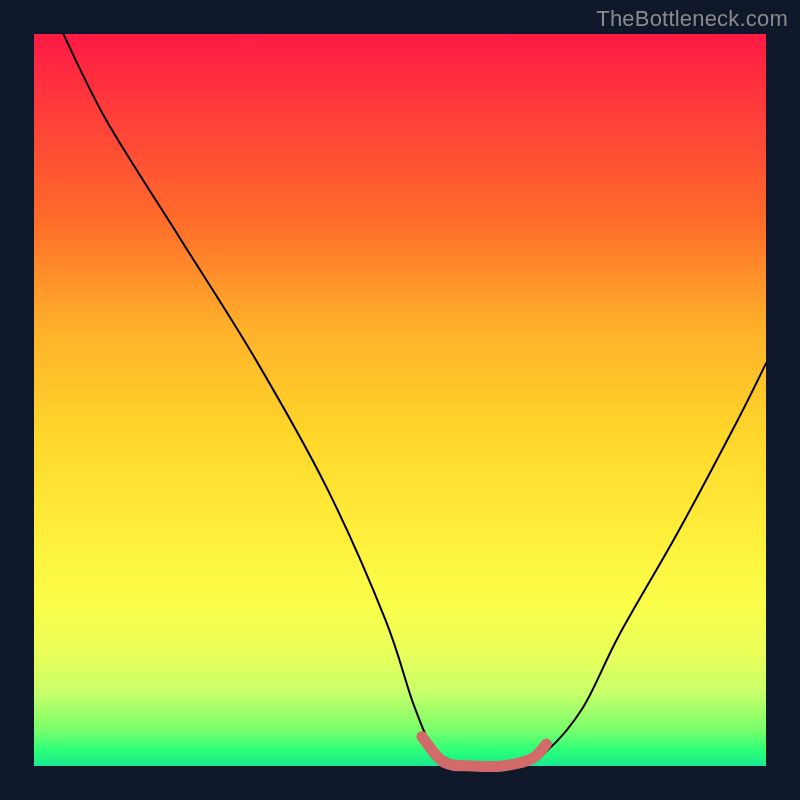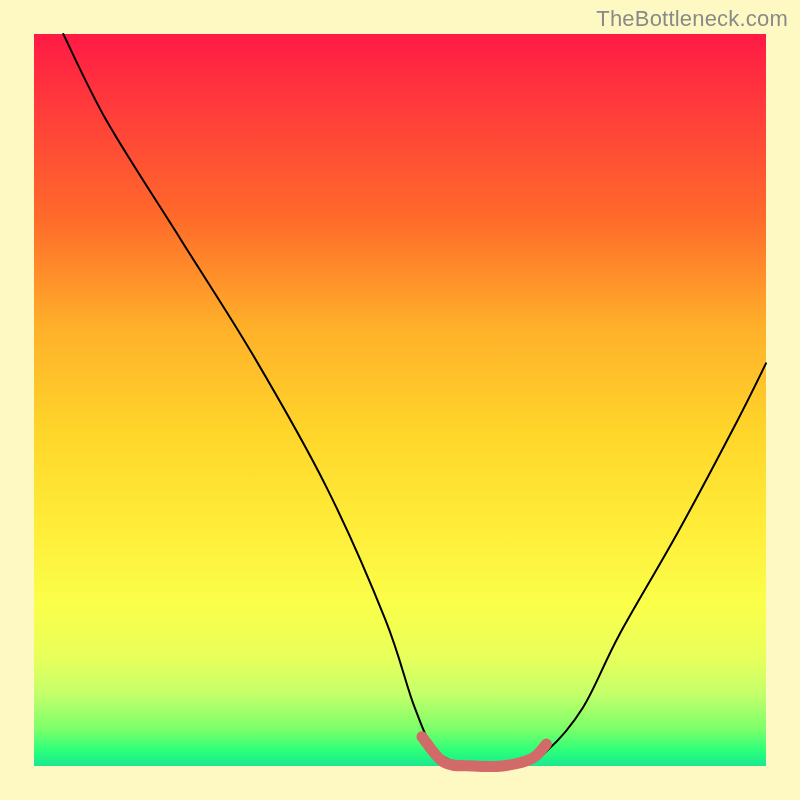--- a/index.html
+++ b/index.html
@@ -8,21 +8,21 @@
     width: 800px;
     height: 800px;
     overflow: hidden;
     background: #000;
     font-family: Arial, Helvetica, sans-serif;
   }
   .frame {
     position: relative;
     width: 800px;
     height: 800px;
-    background: #fef9c3;
+    background: #0f172a;
     text-align: right;
   }
   .plot-area {
     position: absolute;
     left: 34px;
     top: 34px;
     width: 732px;
     height: 732px;
     background: linear-gradient(to bottom,
       #ff1a44 0%,

